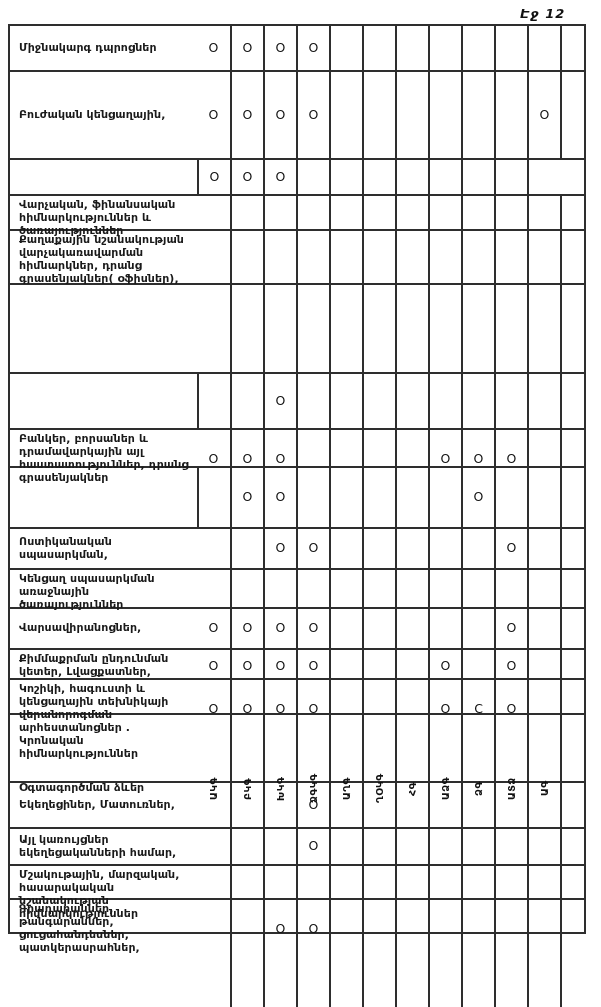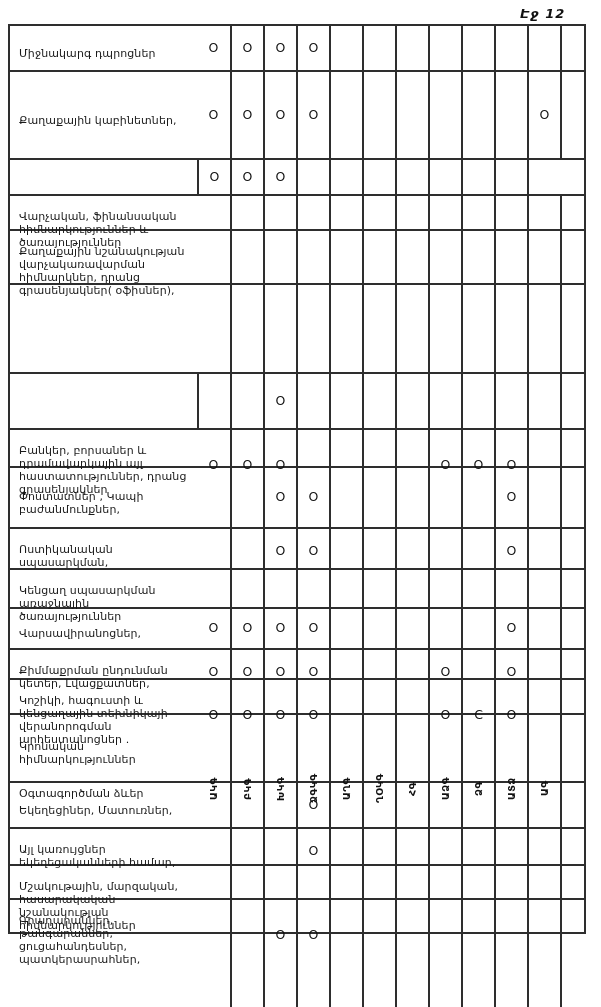--- a/index.html
+++ b/index.html
@@ -40,22 +40,22 @@
   .trow:nth-child(14){height:35px}
   .trow:nth-child(15){height:68px}
   .trow:nth-child(16){height:46px}
   .trow:nth-child(17){height:37px}
   .trow:nth-child(18){height:34px}
   .trow:nth-child(19){height:32px}
   .trow:nth-child(20){height:62px}
   .lbl{
     grid-column:1;
     display:flex;flex-direction:column;justify-content:center;
-    padding:15px 2px 3px 9px;box-sizing:border-box;
-    font-size:11px;font-weight:normal;line-height:1.18;
+    padding:3px 2px 3px 9px;box-sizing:border-box;
+    font-size:11px;font-weight:bold;line-height:1.18;
     letter-spacing:0.1px;color:#1a1a1a;
   }
   .lbl .divider{
     border-top:2px solid #666;width:62%;margin:7px 0 9px 0;height:0;
   }
   .mc{
     display:flex;align-items:center;justify-content:center;
     border-left:2px solid #2e2e2e;box-sizing:border-box;
     font-size:13px;color:#111;
   }
@@ -97,21 +97,21 @@
       <div class="mc"></div>
       <div class="mc"></div>
       <div class="mc"></div>
       <div class="mc"></div>
       <div class="mc"></div>
       <div class="mc"></div>
       <div class="mc"></div>
     </div>
     <div class="trow">
       <div class="lbl">
-        <span>Քաղաքային կաբինետներ,</span>
+        <span>Բուժական կենցաղային,</span>
       </div>
       <div class="mc first">
         <span class="mark">O</span>
       </div>
       <div class="mc">
         <span class="mark">O</span>
       </div>
       <div class="mc">
         <span class="mark">O</span>
       </div>
@@ -261,23 +261,20 @@
       <div class="mc">
         <span class="mark">O</span>
       </div>
       <div class="mc">
         <span class="mark">O</span>
       </div>
       <div class="mc"></div>
       <div class="mc"></div>
     </div>
     <div class="trow">
-      <div class="lbl">
-        <span>Փոստատներ , Կապի բաժանմունքներ,</span>
-      </div>
       <div class="mc first"></div>
       <div class="mc"></div>
       <div class="mc">
         <span class="mark">O</span>
       </div>
       <div class="mc">
         <span class="mark">O</span>
       </div>
       <div class="mc"></div>
       <div class="mc"></div>

